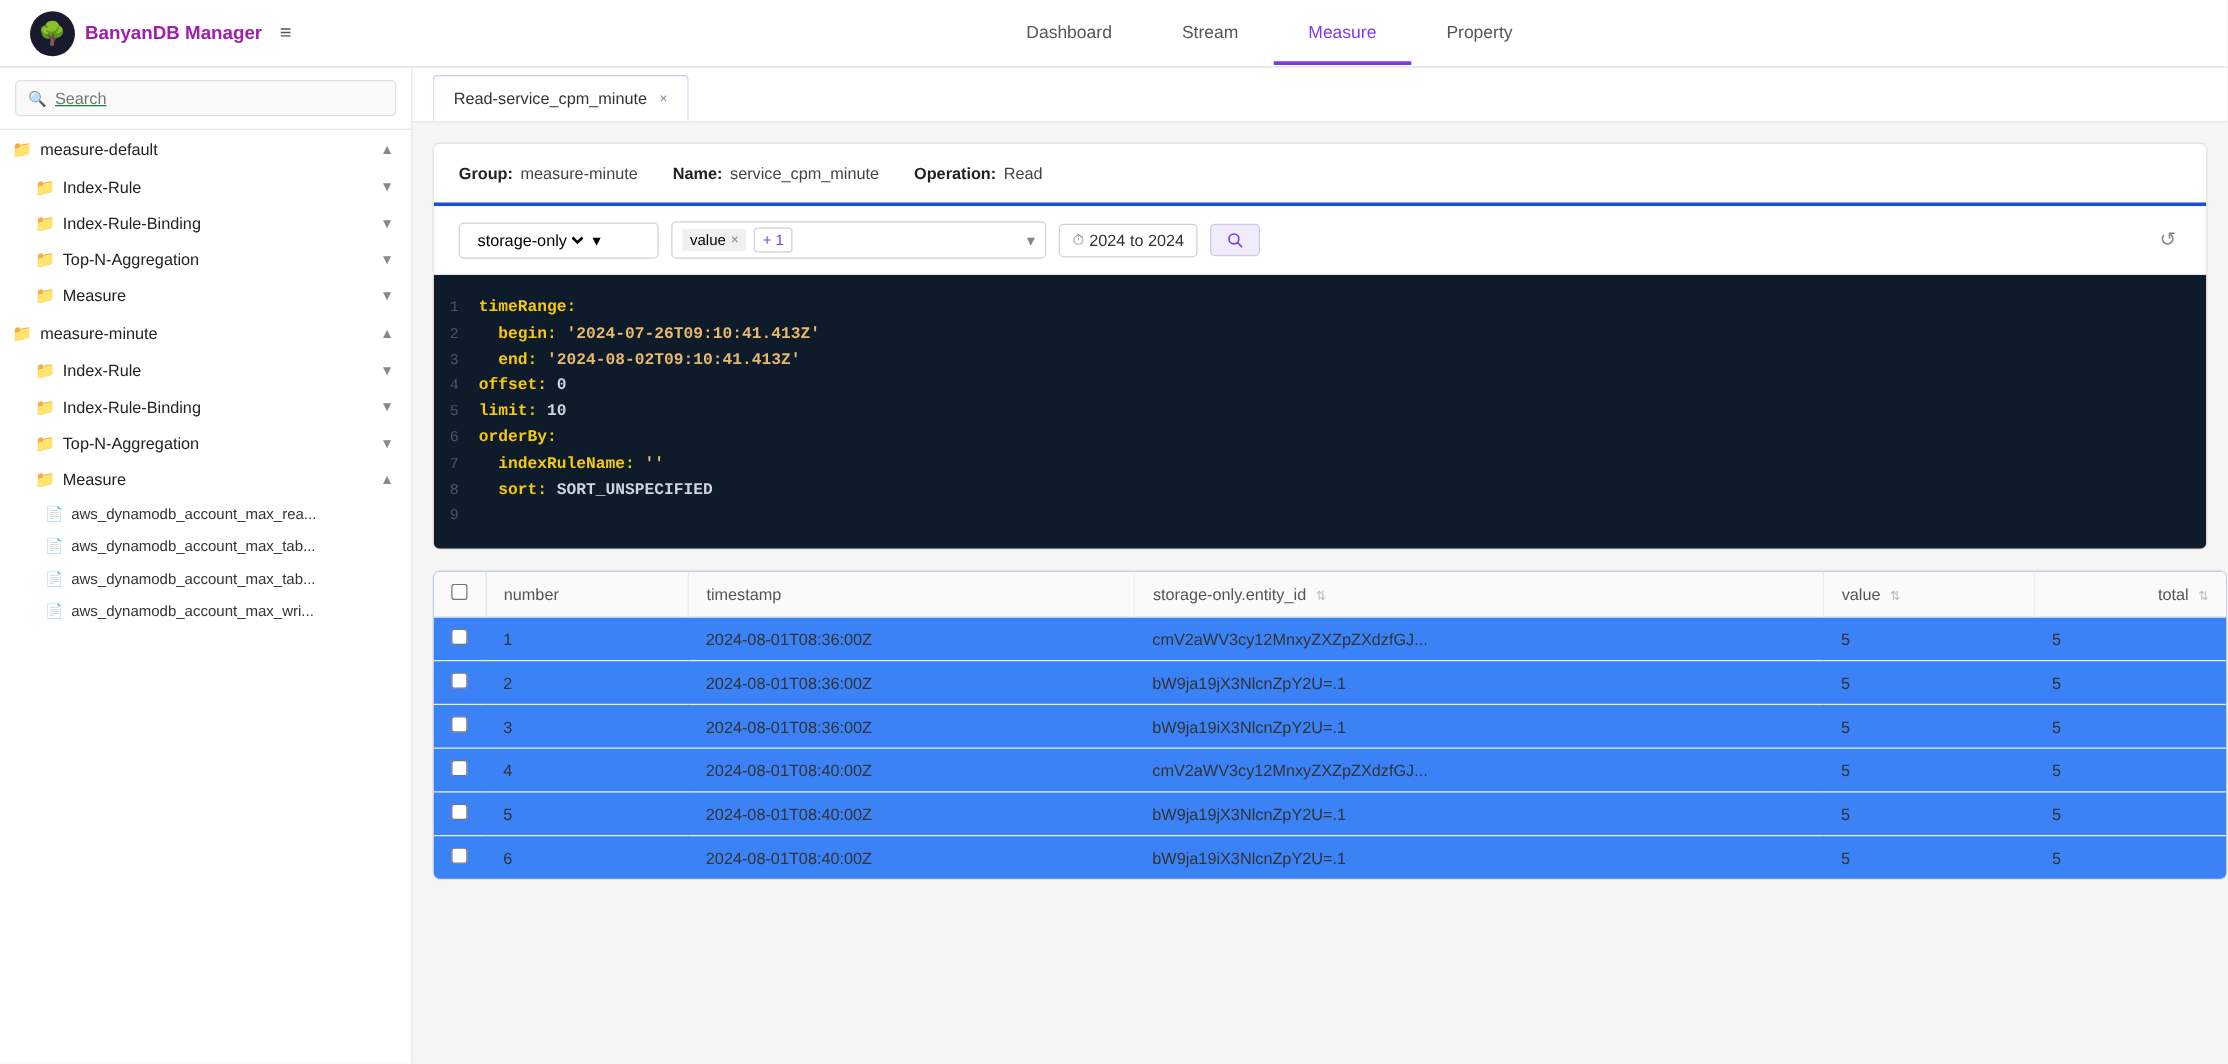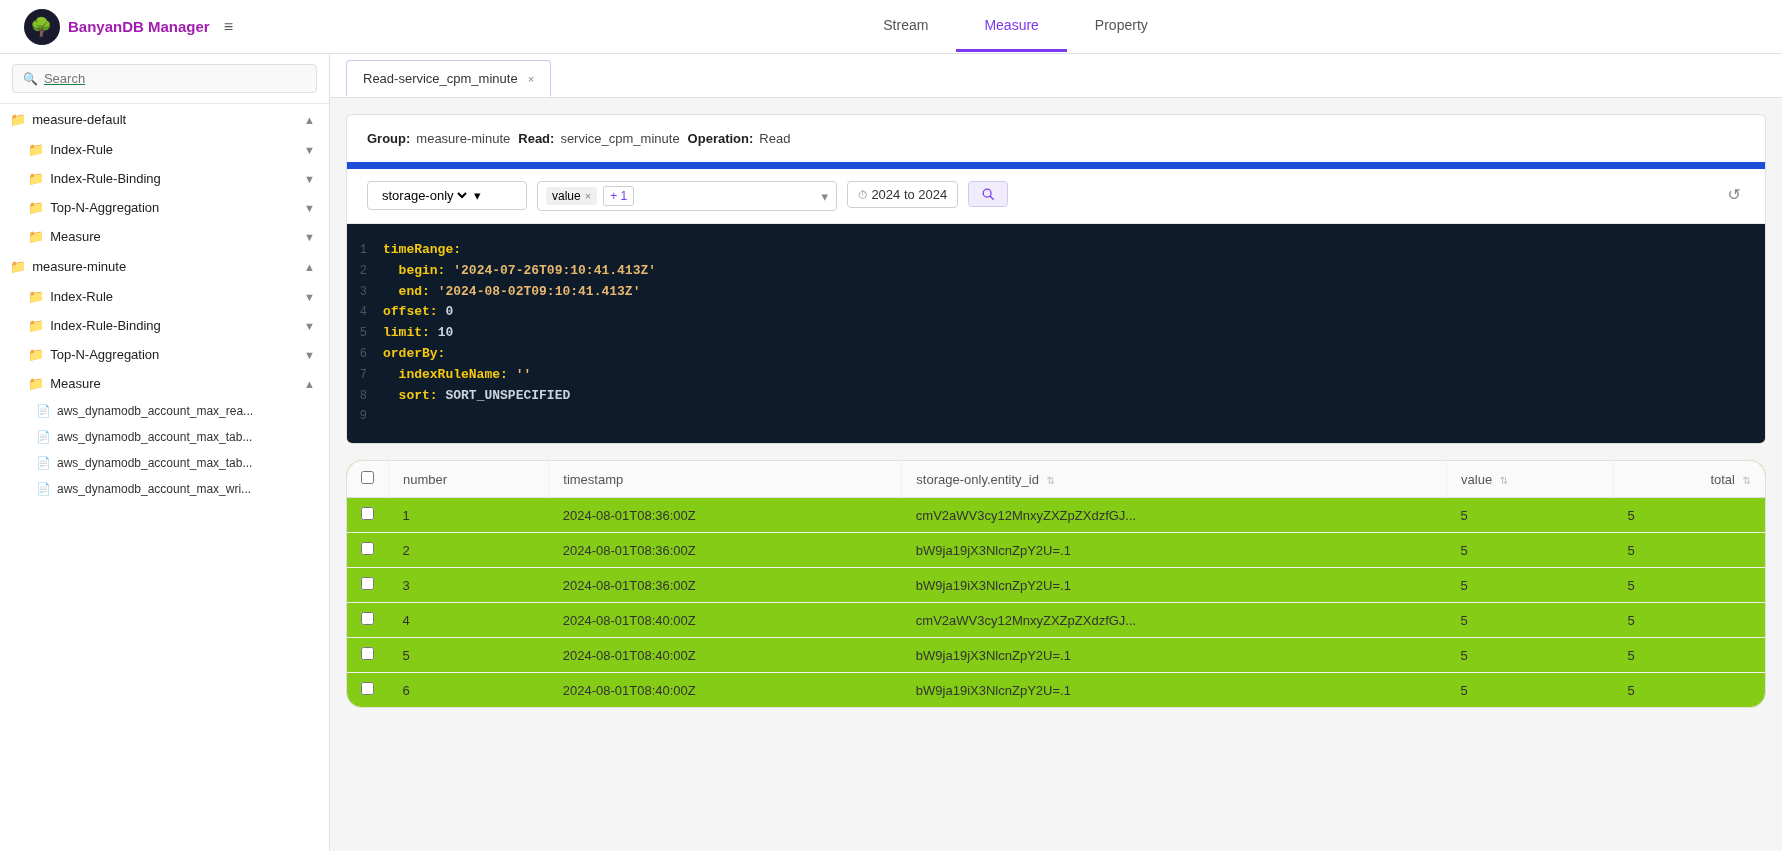--- a/index.html
+++ b/index.html
@@ -77,28 +77,28 @@
       background: #e8e4f7; border: 1px solid #d0c8f0;
       border-bottom: none; border-radius: 4px 4px 0 0;
       cursor: pointer; margin-top: 6px;
     }
     .tab.active { background: #fff; border-bottom: 1px solid #fff; color: #333; }
     .tab-close { font-size: 11px; color: #888; cursor: pointer; margin-left: 4px; }
     .content-scroll { flex: 1; overflow-y: auto; padding: 0; }
 
     
     .panel { background: #fff; margin: 16px; border-radius: 6px; border: 1px solid #e0e0e0; overflow: hidden; }
-    .panel-header { padding: 16px 20px; display: flex; align-items: center; gap: 8px; border-bottom: 7px solid #1d4ed8; }
+    .panel-header { padding: 16px 20px; display: flex; align-items: center; gap: 28px; border-bottom: 3px solid #1d4ed8; }
     .meta-item { display: flex; align-items: center; gap: 6px; }
     .meta-label { font-weight: 600; color: #222; }
     .meta-value { color: #444; }
 
     
     .query-bar {
-      display: flex; align-items: flex-start; gap: 10px; padding: 12px 20px;
+      display: flex; align-items: center; gap: 10px; padding: 12px 20px;
       border-bottom: 1px solid #e8e8e8; background: #fff;
     }
     .select-wrap {
       display: flex; align-items: center; gap: 4px;
       border: 1px solid #d0d0d0; border-radius: 4px; padding: 5px 10px;
       background: #fff; cursor: pointer; min-width: 160px;
     }
     .select-wrap select { border: none; outline: none; font-size: 13px; background: transparent; cursor: pointer; }
     .tag-input {
       display: flex; align-items: center; gap: 6px;
@@ -133,21 +133,21 @@
       font-size: 13px; line-height: 1.6; padding: 16px 0; min-height: 180px;
     }
     .code-line { display: flex; align-items: flex-start; }
     .line-num { color: #4a5568; min-width: 36px; text-align: right; padding-right: 16px; user-select: none; font-size: 12px; padding-top: 1px; }
     .line-content { flex: 1; font-weight: bold; }
     .kw { color: #f6c90e; }
     .str { color: #e8b86d; }
     .val { color: #cdd3de; }
 
     
-    .table-panel { background: #84cc16; margin: 0 16px 16px 16px; border-radius: 16px; border: 1px solid #e0e0e0; overflow: hidden; }
+    .table-panel { background: #3b82f6; margin: 0 0 16px 16px; border-radius: 6px; border: 1px solid #e0e0e0; overflow: hidden; }
     table { width: 100%; border-collapse: collapse; font-size: 13px; }
     thead tr { background: #fafafa; border-bottom: 1px solid #e0e0e0; }
     th {
       padding: 10px 14px; text-align: left; font-weight: 500; color: #555;
       border-right: 1px solid #f0f0f0; white-space: nowrap;
     }
     th:last-child { border-right: none; text-align: right; }
     th .sort-arrows { font-size: 10px; color: #bbb; margin-left: 4px; }
     td { padding: 9px 14px; border-bottom: 1px solid #f0f0f0; color: #333; }
     tr:last-child td { border-bottom: none; }
@@ -157,20 +157,21 @@
 </head>
 <body>
 
 <div class="top-nav">
   <div class="logo-area">
     <div class="logo-circle">🌳</div>
     <span class="logo-text">BanyanDB Manager</span>
     <span class="hamburger">≡</span>
   </div>
   <div class="nav-links">
+    <a class="nav-link">Dashboard</a>
     <a class="nav-link">Stream</a>
     <a class="nav-link active" style="color:#7c3aed; border-bottom:3px solid #7c3aed;">Measure</a>
     <a class="nav-link">Property</a>
   </div>
 </div>
 
 <div class="main-layout">
 
   <div class="sidebar">
     <div class="search-area">
@@ -292,21 +293,21 @@
 
     <div class="content-scroll">
 
       <div class="panel">
         <div class="panel-header">
           <div class="meta-item">
             <span class="meta-label">Group:</span>
             <span class="meta-value">measure-minute</span>
           </div>
           <div class="meta-item">
-            <span class="meta-label">Read:</span>
+            <span class="meta-label">Name:</span>
             <span class="meta-value">service_cpm_minute</span>
           </div>
           <div class="meta-item">
             <span class="meta-label">Operation:</span>
             <span class="meta-value">Read</span>
           </div>
         </div>
 
         <div class="query-bar">
           <div class="select-wrap">

